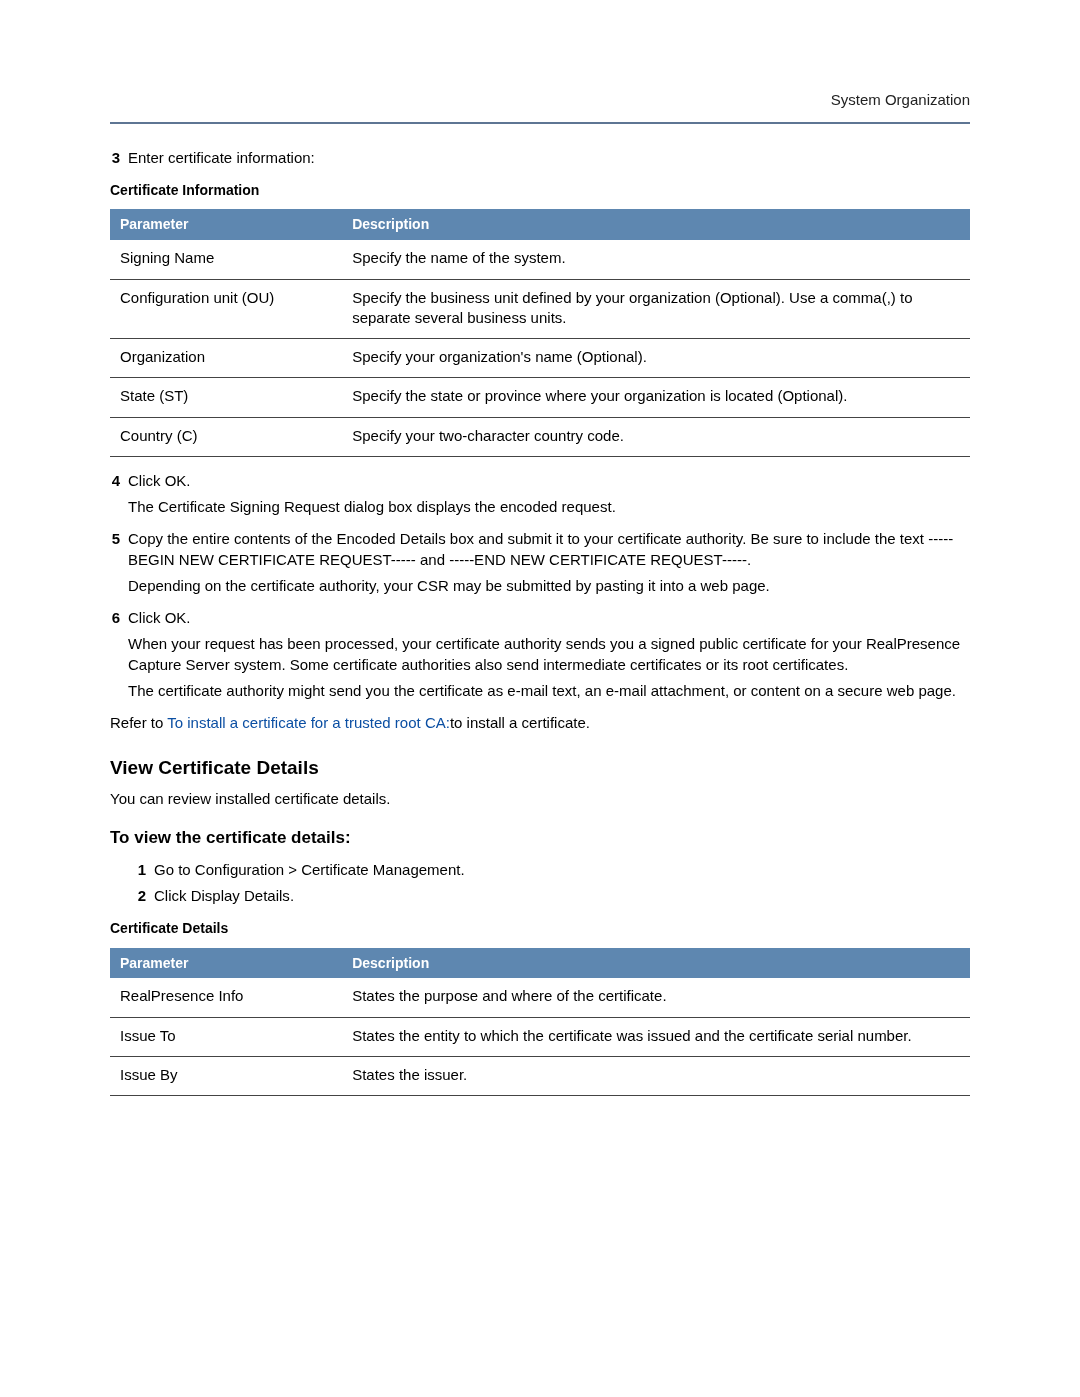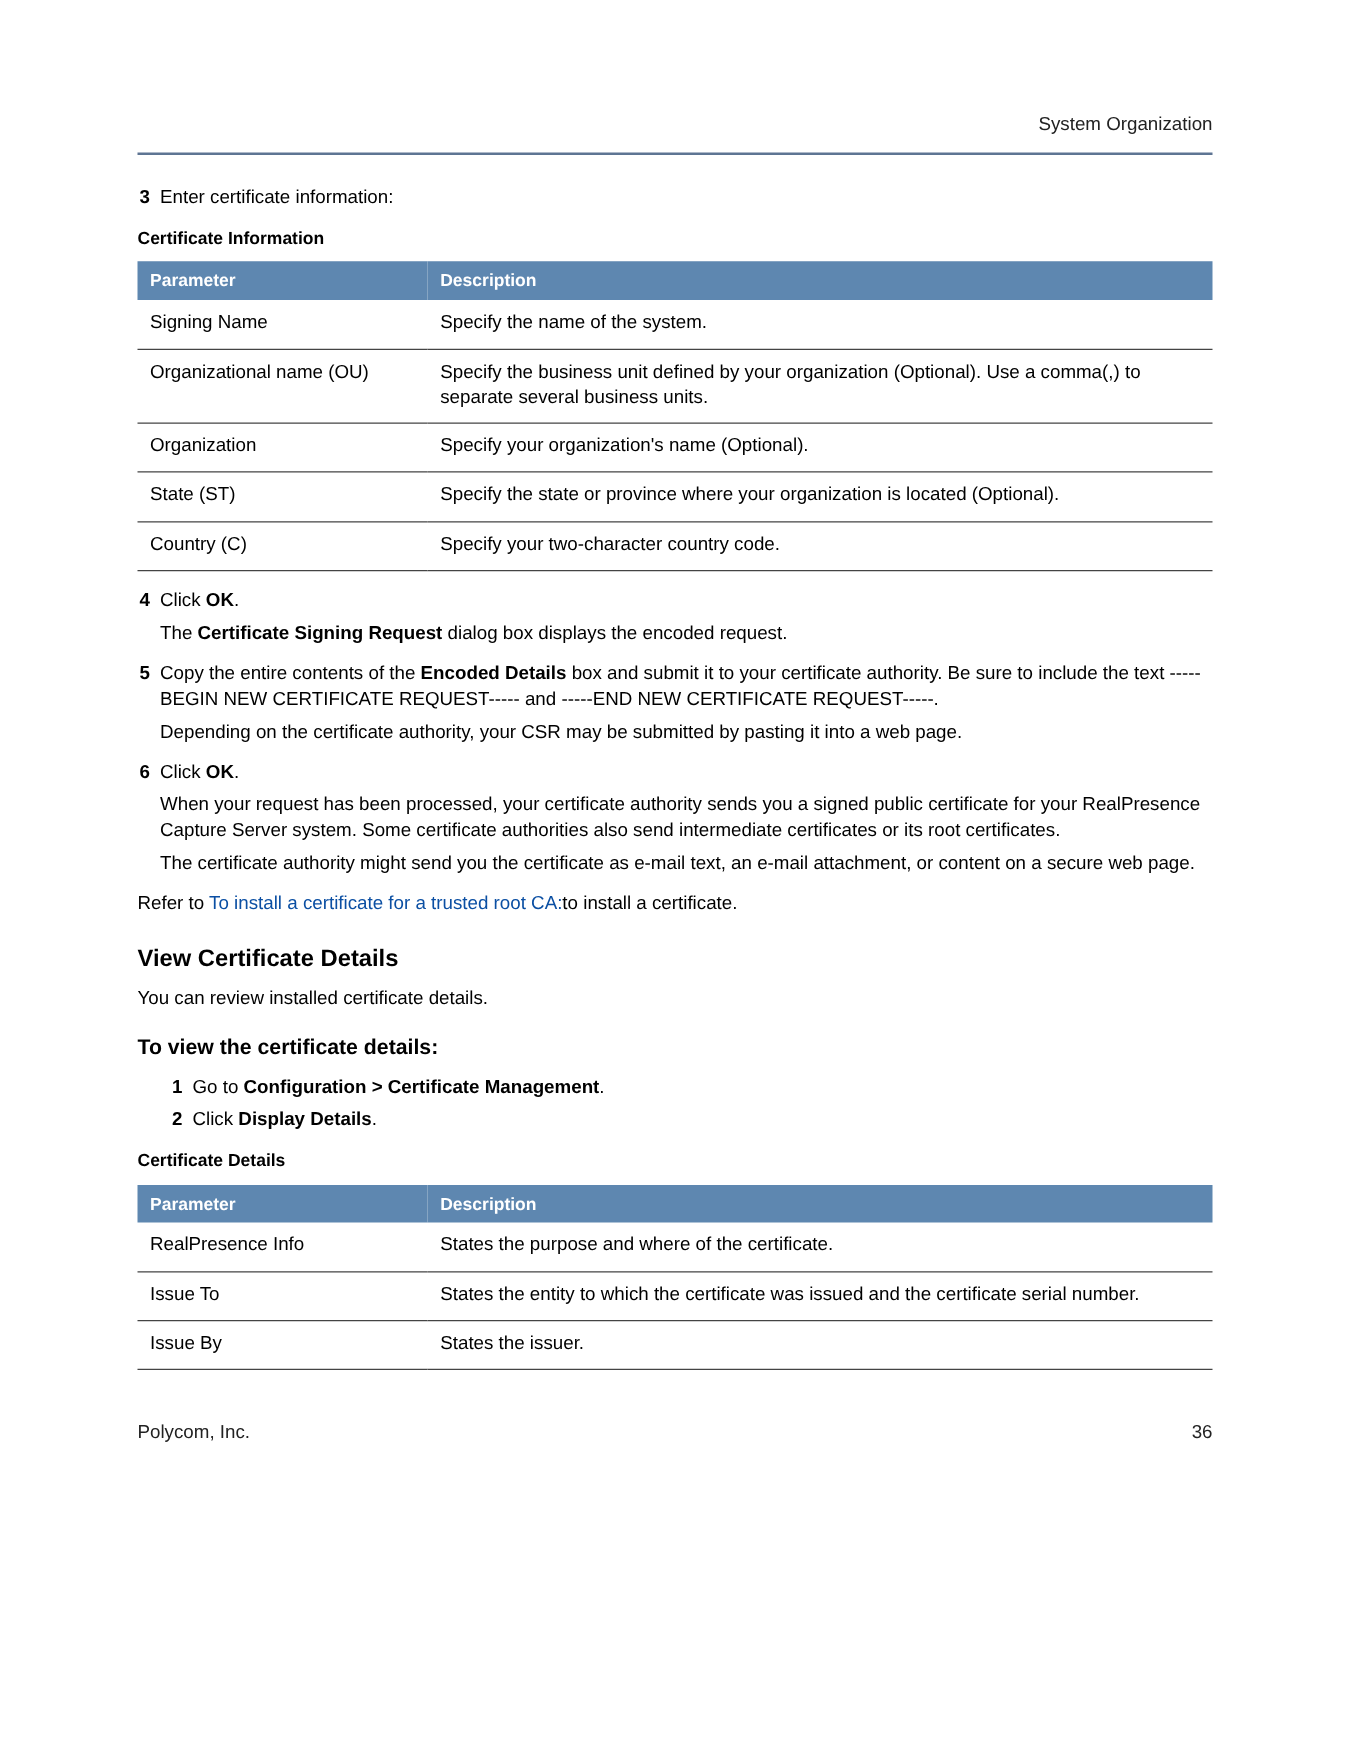--- a/index.html
+++ b/index.html
@@ -80,21 +80,21 @@
     font-weight: bold;
     margin: 22px 0 8px 0;
   }
   h3.subsection {
     font-size: 17px;
     font-weight: bold;
     margin: 18px 0 10px 0;
   }
   .intro { margin: 6px 0 10px 0; }
   .link { color: #0b4fa3; text-decoration: none; }
-  .bold { font-weight: bold; }
+  .bold { font-weight: normal; }
   .refer { margin: 6px 0 12px 0; }
   .indent-block { padding-left: 26px; }
   .footer {
     display: flex;
     justify-content: space-between;
     font-size: 15px;
     color: #222;
     margin-top: 40px;
   }
 </style>
@@ -125,21 +125,21 @@
         <th>Parameter</th>
         <th>Description</th>
       </tr>
     </thead>
     <tbody>
       <tr>
         <td>Signing Name</td>
         <td>Specify the name of the system.</td>
       </tr>
       <tr>
-        <td>Organizational name (OU)</td>
+        <td>Configuration unit (OU)</td>
         <td>Specify the business unit defined by your organization (Optional). Use a comma(,) to separate several business units.</td>
       </tr>
       <tr>
         <td>Organization</td>
         <td>Specify your organization's name (Optional).</td>
       </tr>
       <tr>
         <td>State (ST)</td>
         <td>Specify the state or province where your organization is located (Optional).</td>
       </tr>
@@ -231,18 +231,14 @@
         <td>Issue To</td>
         <td>States the entity to which the certificate was issued and the certificate serial number.</td>
       </tr>
       <tr>
         <td>Issue By</td>
         <td>States the issuer.</td>
       </tr>
     </tbody>
   </table>
 
-  <div class="footer">
-    <span>Polycom, Inc.</span>
-    <span>36</span>
-  </div>
 
 </div>
 
 </body></html>

